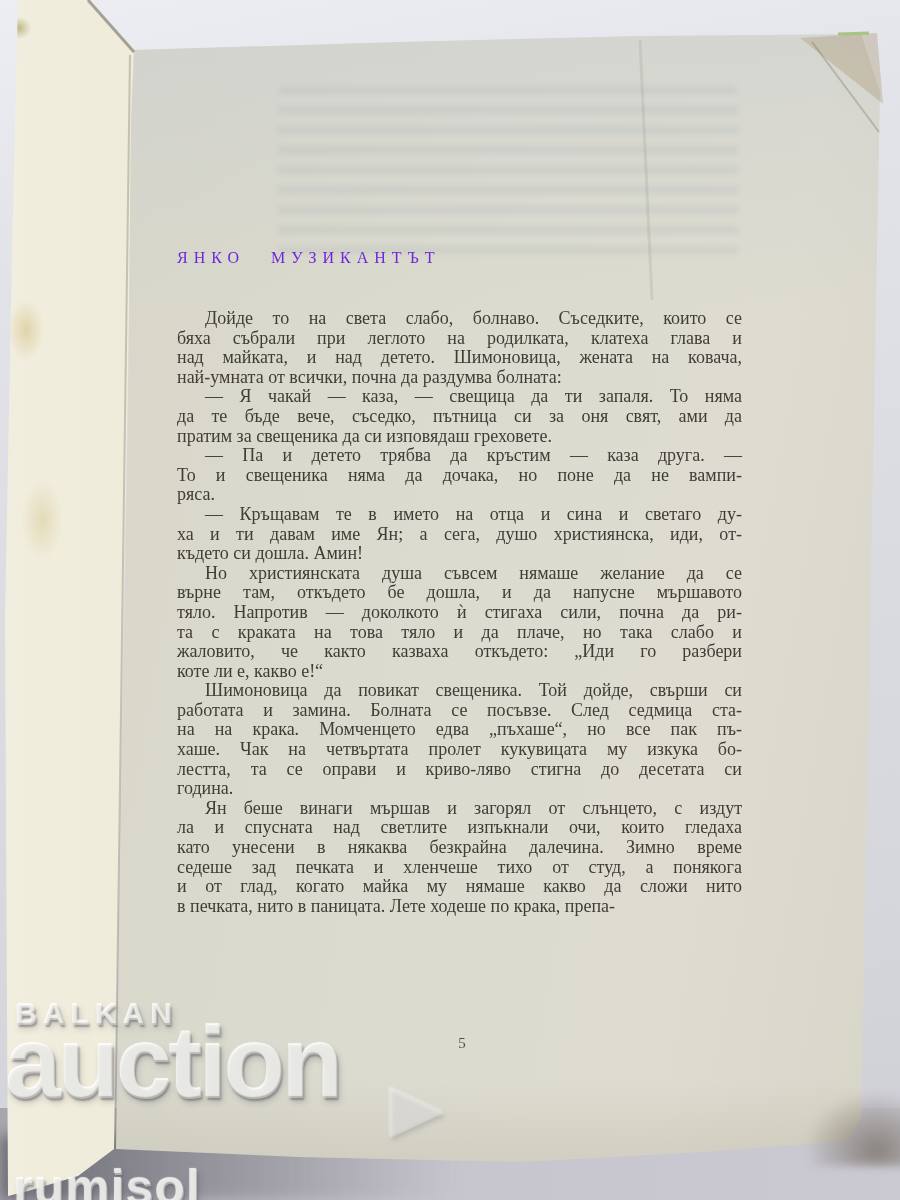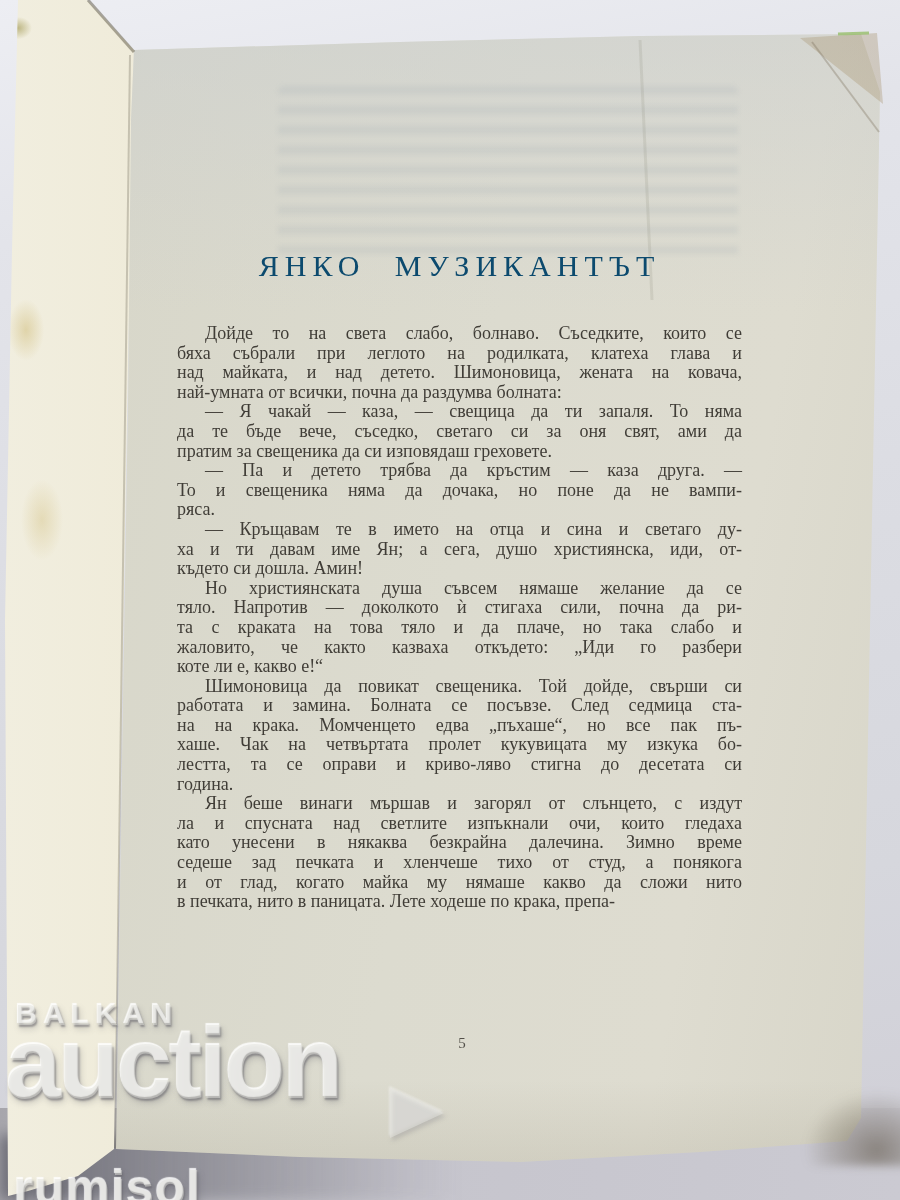--- a/index.html
+++ b/index.html
@@ -42,24 +42,24 @@
   
   .corner-fold{position:absolute;inset:0;
     clip-path:polygon(800px 38px,877px 33px,883px 104px);
     background:linear-gradient(225deg,rgba(168,148,112,.38),rgba(168,148,112,.05) 65%);}
   .corner-smudge{position:absolute;left:806px;top:1092px;width:104px;height:74px;
     background:radial-gradient(ellipse at 68% 78%,rgba(84,74,58,.55),rgba(84,74,58,.22) 45%,rgba(84,74,58,0) 72%);
     filter:blur(4px);}
   .detail-svg{position:absolute;inset:0;pointer-events:none;}
 
   
-  .page-title{position:absolute;left:177px;top:249px;width:565px;text-align:center;
-    font-size:30px;letter-spacing:6px;word-spacing:16px;color:#0c4a6e;white-space:nowrap;}
+  .page-title{position:absolute;left:177px;top:249px;width:565px;text-align:left;
+    font-size:16px;letter-spacing:6px;word-spacing:16px;color:#6d28d9;white-space:nowrap;}
   .text-block{position:absolute;left:177px;top:309px;width:565px;color:#403d37;
-    font-size:18px;margin-top:15px;}
+    font-size:18px;}
   .line{height:19.6px;line-height:19.6px;text-align:justify;text-align-last:justify;
     overflow:visible;white-space:normal;}
   .line.first{text-indent:28px;}
   .line.plast{text-align-last:left;}
   .page-number{position:absolute;left:448px;top:1035px;width:28px;text-align:center;
     font-size:15px;color:#53504a;}
 
   
   .watermark{position:absolute;inset:0;font-family:"Liberation Sans",sans-serif;font-weight:bold;}
   .wm{position:absolute;color:rgba(226,225,220,.50);
@@ -100,35 +100,36 @@
 
   <div class="text-block">
       <div>
         <div class="line first">Дойде то на света слабо, болнаво. Съседките, които се</div>
         <div class="line">бяха събрали при леглото на родилката, клатеха глава и</div>
         <div class="line">над майката, и над детето. Шимоновица, жената на ковача,</div>
         <div class="line plast">най-умната от всички, почна да раздумва болната:</div>
       </div>
       <div>
         <div class="line first">— Я чакай — каза, — свещица да ти запаля. То няма</div>
-        <div class="line">да те бъде вече, съседко, светаго си за оня свят, ами да</div>
+        <div class="line">да те бъде вече, съседко, пътница си за оня свят, ами да</div>
         <div class="line plast">пратим за свещеника да си изповядаш греховете.</div>
       </div>
       <div>
         <div class="line first">— Па и детето трябва да кръстим — каза друга. —</div>
         <div class="line">То и свещеника няма да дочака, но поне да не вампи-</div>
         <div class="line plast">ряса.</div>
       </div>
       <div>
         <div class="line first">— Кръщавам те в името на отца и сина и светаго ду-</div>
         <div class="line">ха и ти давам име Ян; а сега, душо християнска, иди, от-</div>
         <div class="line plast">където си дошла. Амин!</div>
       </div>
       <div>
         <div class="line first">Но християнската душа съвсем нямаше желание да се</div>
+        <div class="line">върне там, откъдето бе дошла, и да напусне мършавото</div>
         <div class="line">тяло. Напротив — доколкото ѝ стигаха сили, почна да ри-</div>
         <div class="line">та с краката на това тяло и да плаче, но така слабо и</div>
         <div class="line">жаловито, че както казваха откъдето: „Иди го разбери</div>
         <div class="line plast">коте ли е, какво е!“</div>
       </div>
       <div>
         <div class="line first">Шимоновица да повикат свещеника. Той дойде, свърши си</div>
         <div class="line">работата и замина. Болната се посъвзе. След седмица ста-</div>
         <div class="line">на на крака. Момченцето едва „пъхаше“, но все пак пъ-</div>
         <div class="line">хаше. Чак на четвъртата пролет кукувицата му изкука бо-</div>

